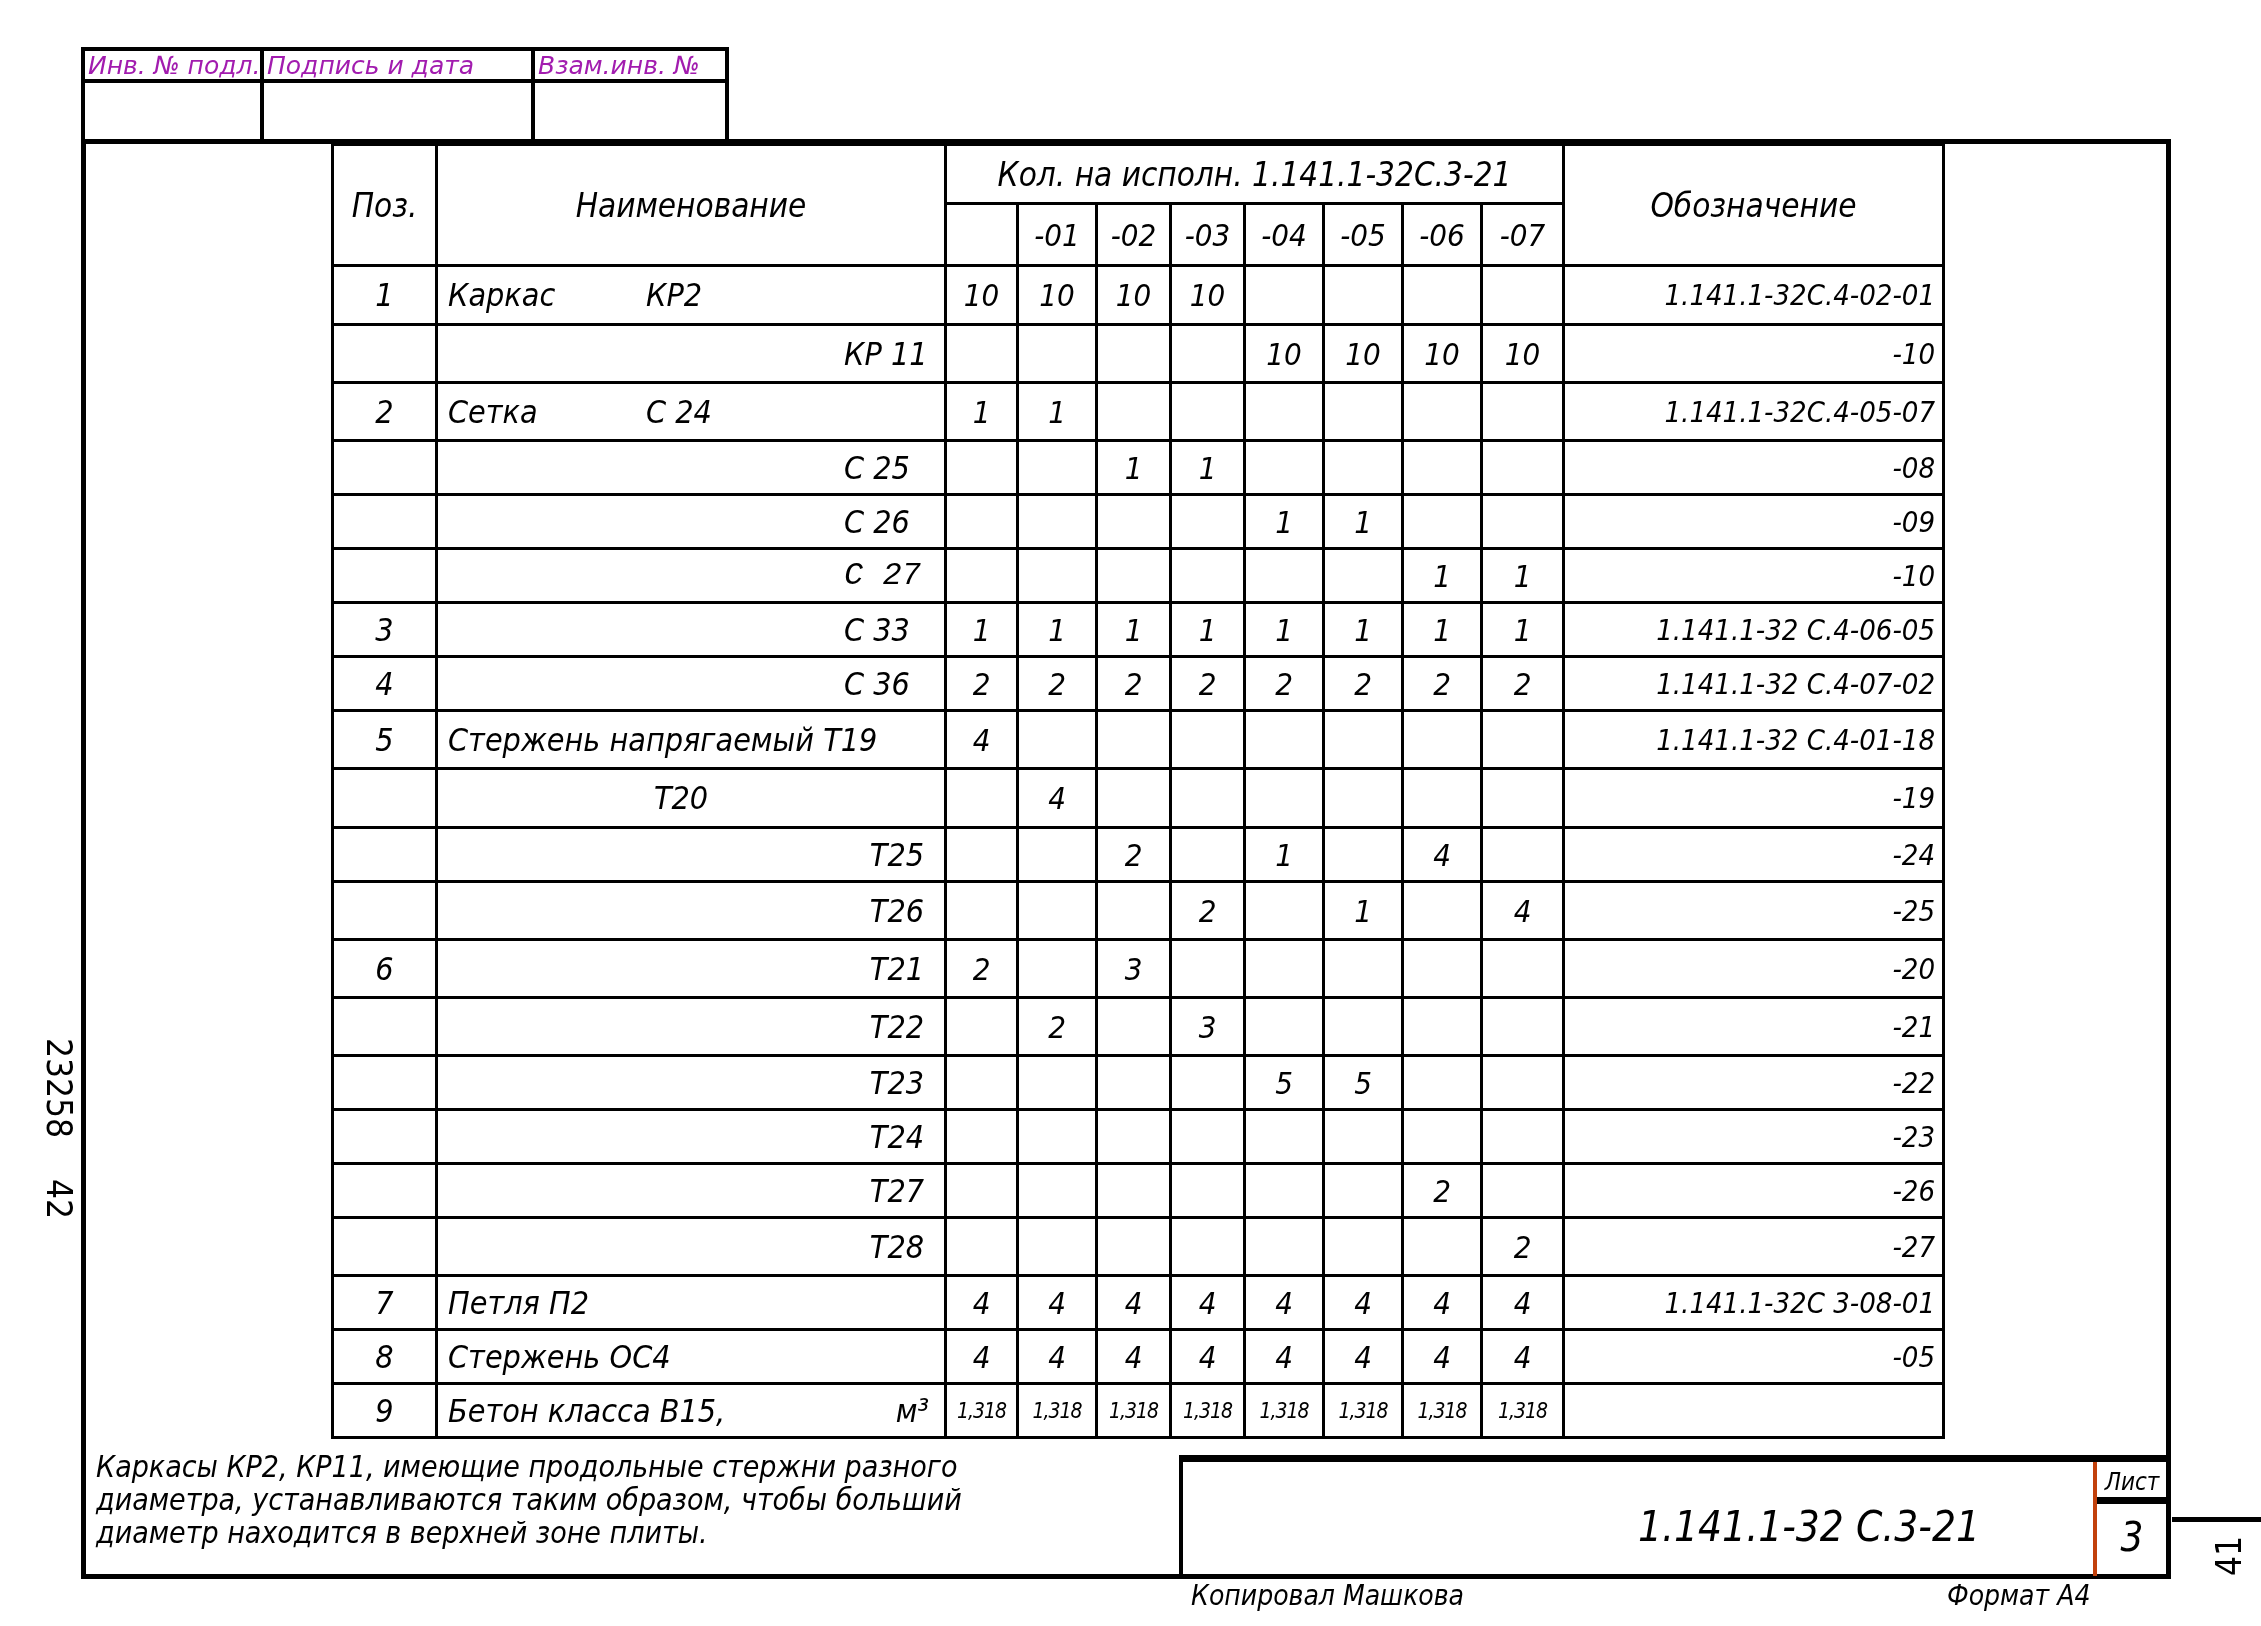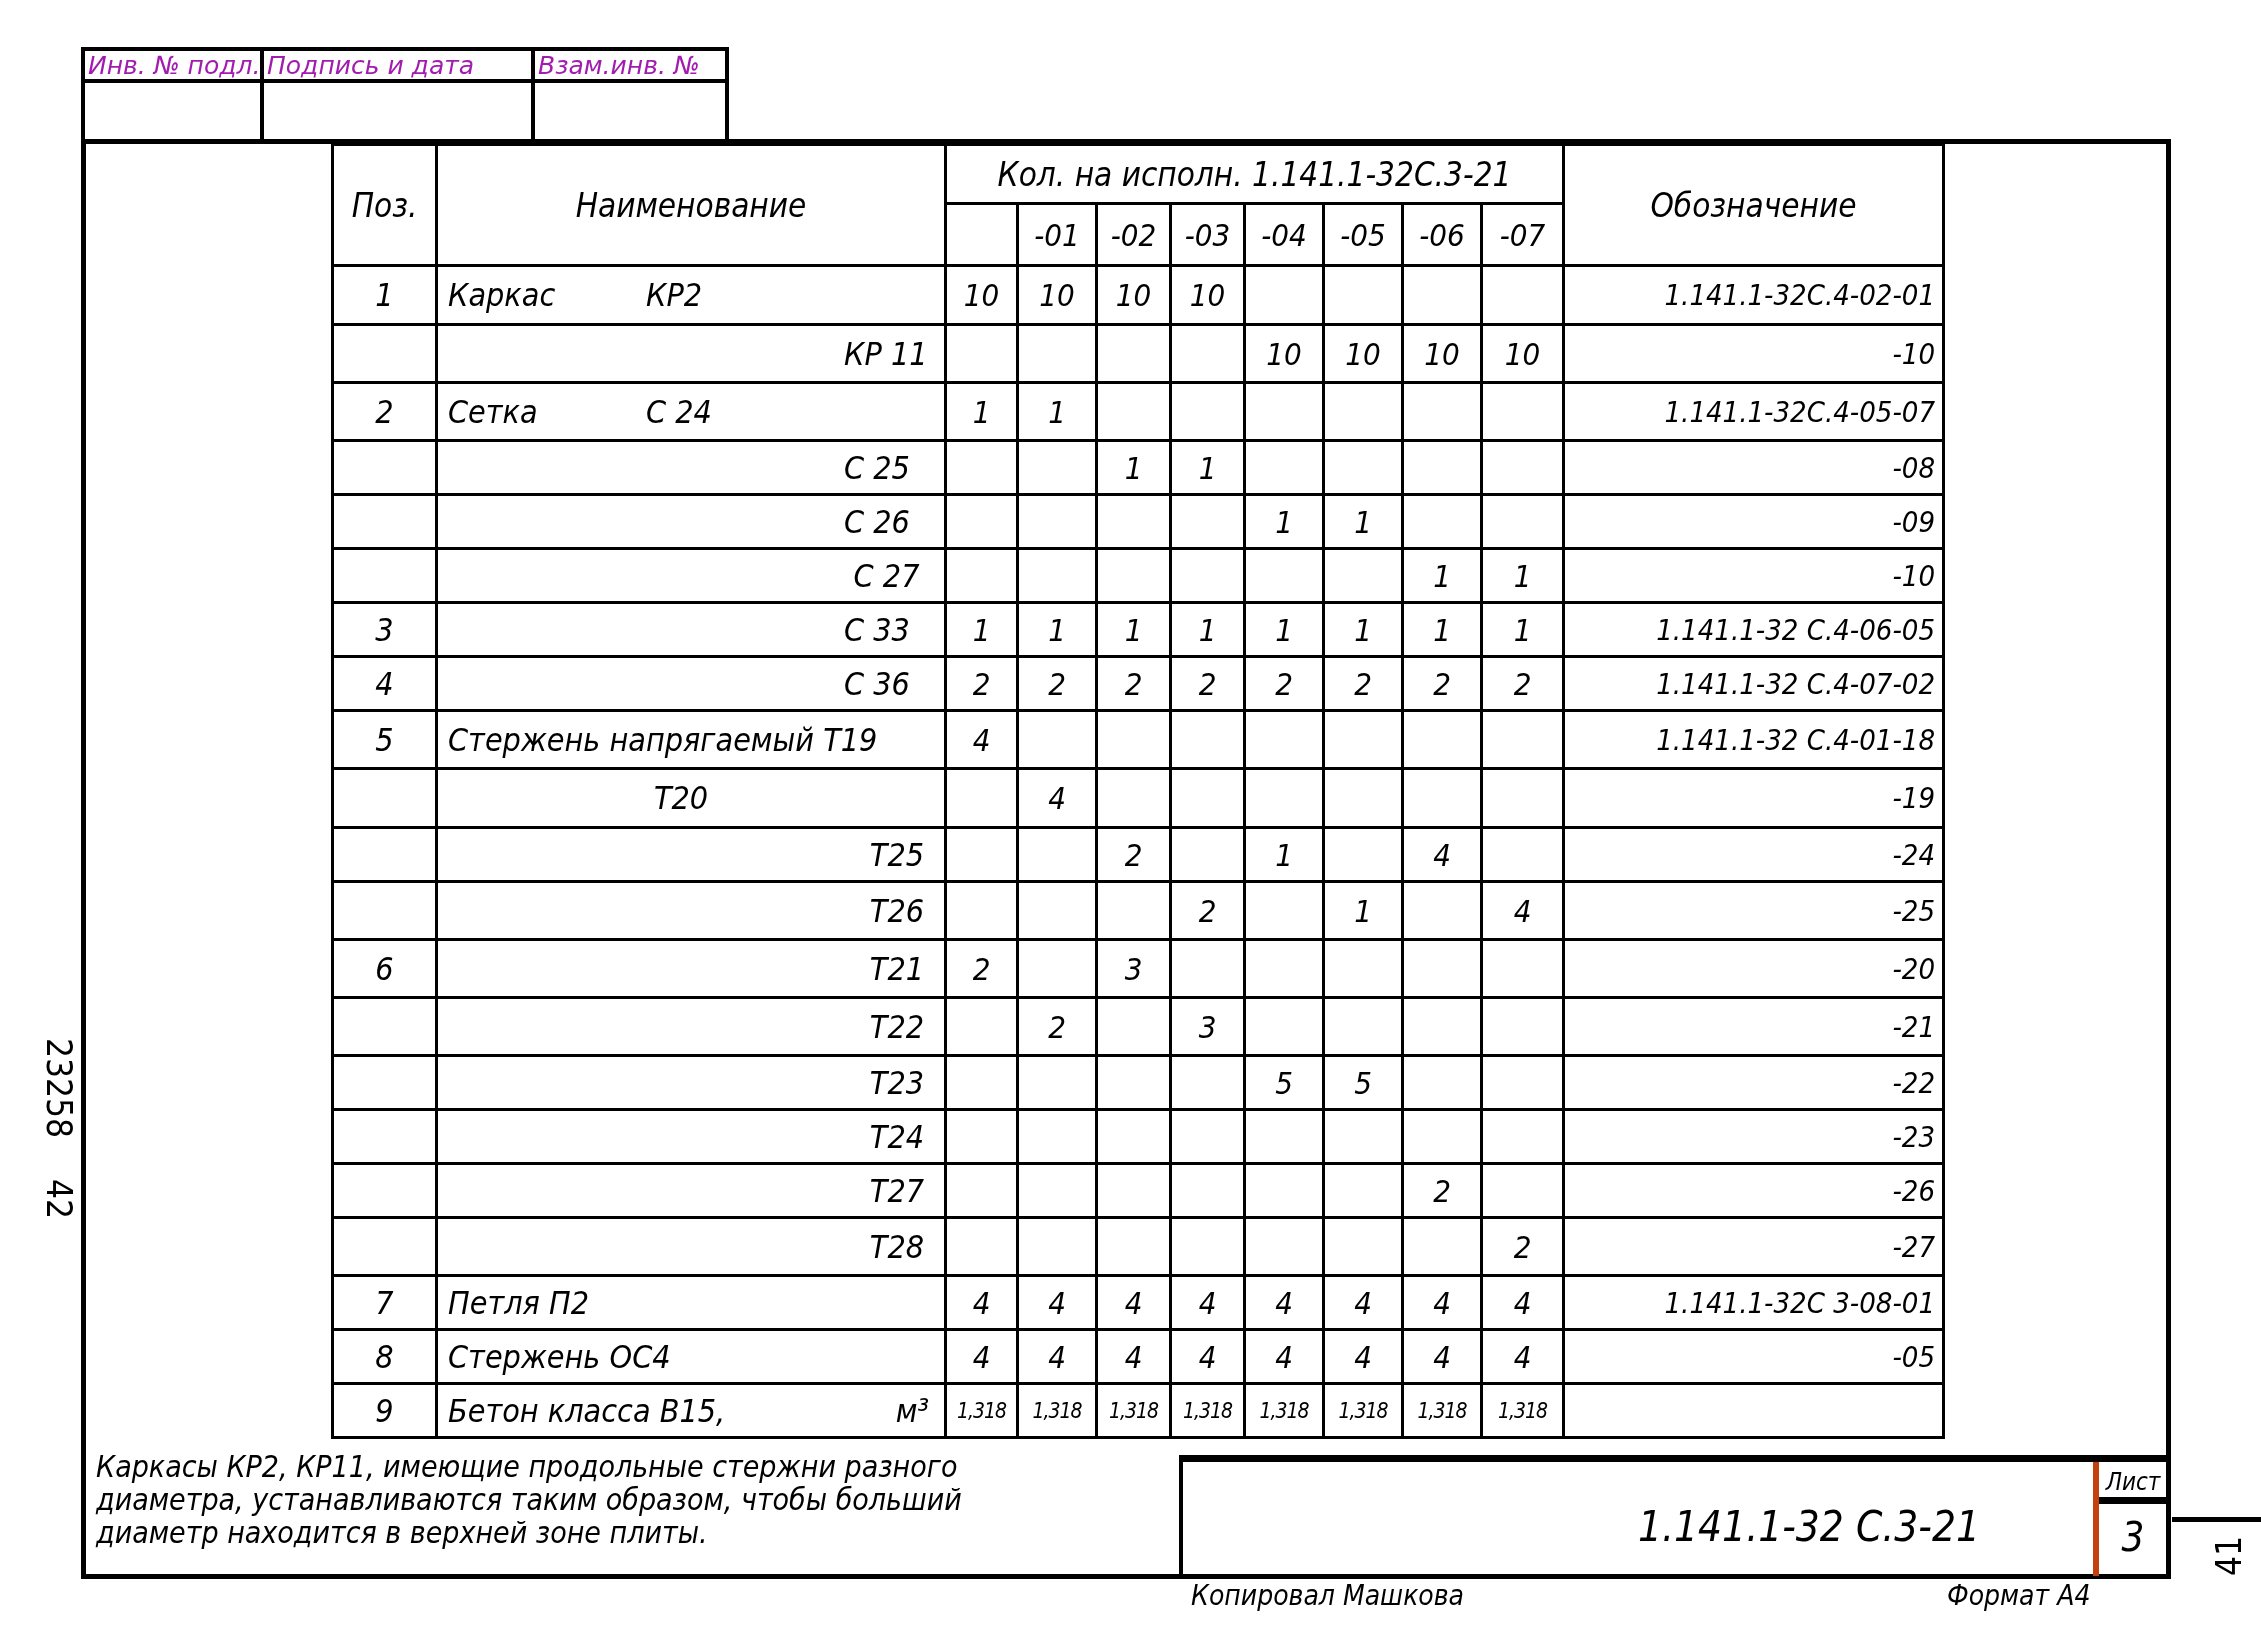--- a/index.html
+++ b/index.html
@@ -35,21 +35,21 @@
 
   
   .note { position: absolute; left: 96px; top: 1450px; width: 1087px; font-size: 30px; line-height: 33px;
           font-style: italic; }
 
   
   .title-block { position: absolute; left: 1179px; top: 1455px; width: 988px; height: 121px;
                  border-top: 7px solid #000; border-left: 4px solid #000; box-sizing: border-box; }
   .tb-code { position: absolute; left: 455px; top: 40px; font-size: 42px; font-style: italic; }
   .tb-sheet-col { position: absolute; right: 0; top: 0; width: 74px; height: 100%;
-                  border-left: 6px solid #c2410c; box-sizing: border-box; }
+                  border-left: 4px solid #c2410c; box-sizing: border-box; }
   .tb-sheet-label { height: 42px; border-bottom: 7px solid #000; box-sizing: border-box;
                     font-size: 24px; font-style: italic; text-align: center; line-height: 40px; }
   .tb-sheet-num { font-size: 40px; font-style: italic; text-align: center; padding-top: 10px; }
 
   .copied { position: absolute; left: 1191px; top: 1579px; font-size: 28px; font-style: italic; }
   .format { position: absolute; left: 1947px; top: 1579px; font-size: 28px; font-style: italic; }
   .vert-left { position: absolute; font-size: 35px; transform: rotate(90deg); transform-origin: left top; }
   .vert-right { position: absolute; font-size: 35px; transform: rotate(-90deg); transform-origin: left top; }
 </style>
 </head>
@@ -185,21 +185,21 @@
         <td class="c-qty"></td>
         <td class="c-qty">1</td>
         <td class="c-qty">1</td>
         <td class="c-qty"></td>
         <td class="c-qty"></td>
         <td class="c-des">-09</td>
       </tr>
       <tr style="height: 54px;">
         <td class="c-pos"></td>
         <td class="c-name">
-          <div class="name-wrap" style="justify-content: center; padding-left: 198px;">
+          <div class="name-wrap" style="justify-content: flex-start; padding-left: 198px; font-family: Liberation Mono, monospace;">
             <span class="name-main"></span>
             <span class="name-sub">С 27</span>
           </div>
         </td>
         <td class="c-qty"></td>
         <td class="c-qty"></td>
         <td class="c-qty"></td>
         <td class="c-qty"></td>
         <td class="c-qty"></td>
         <td class="c-qty"></td>

